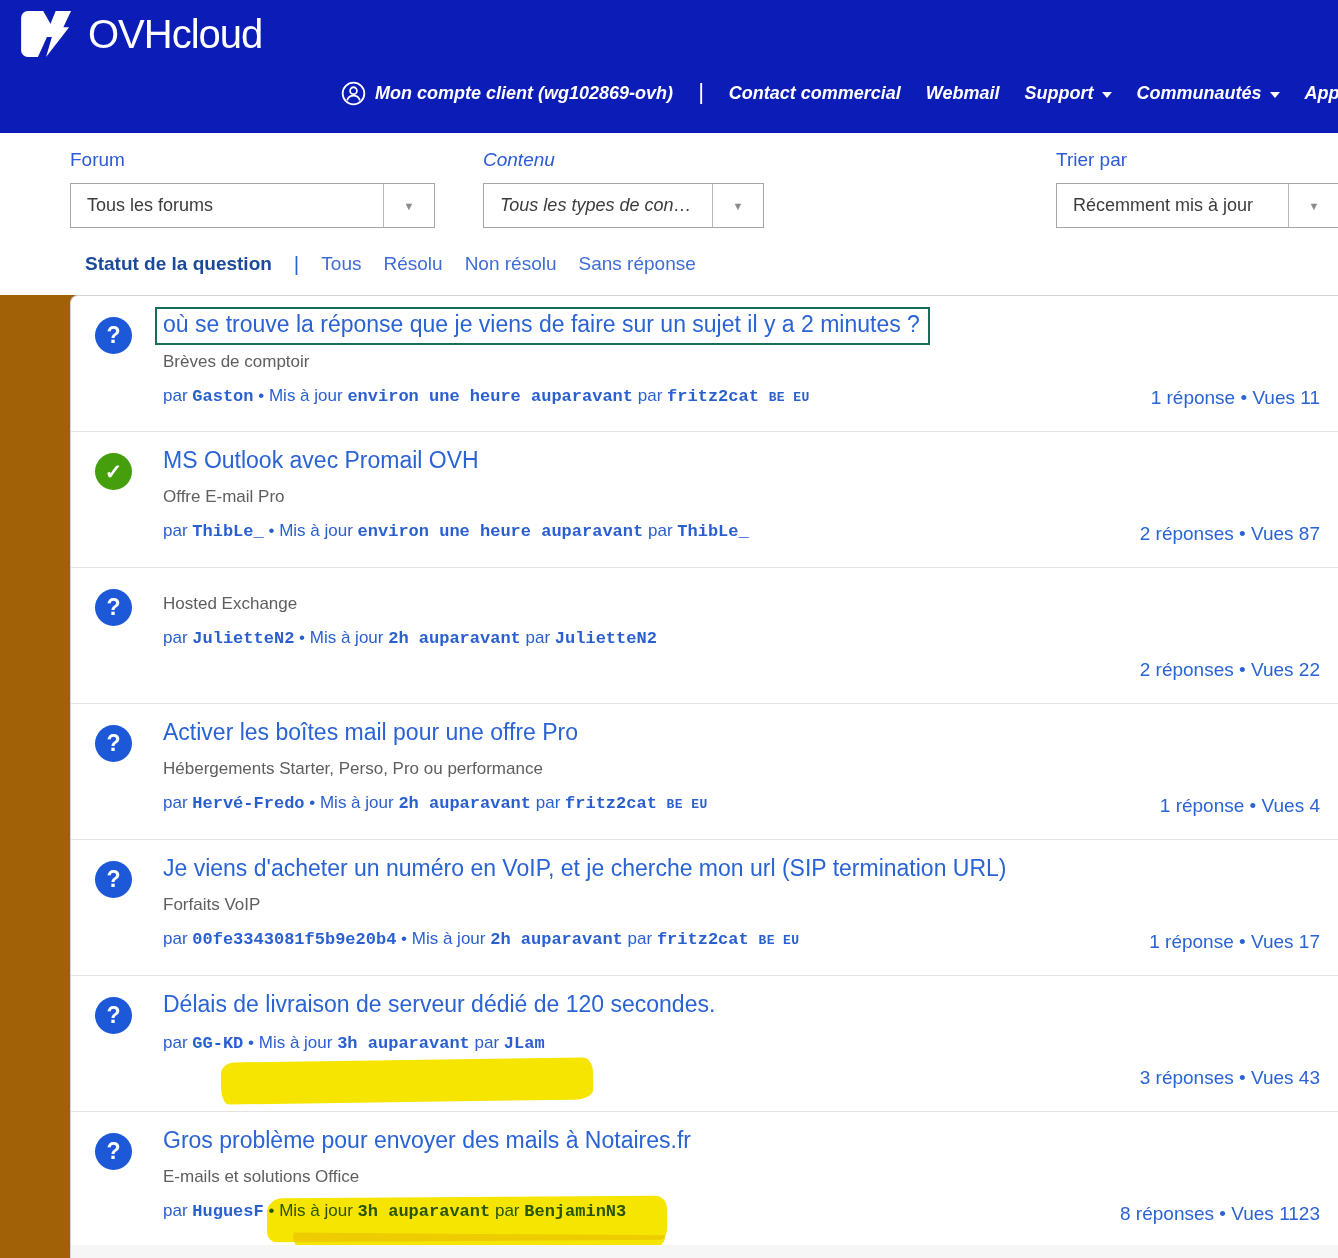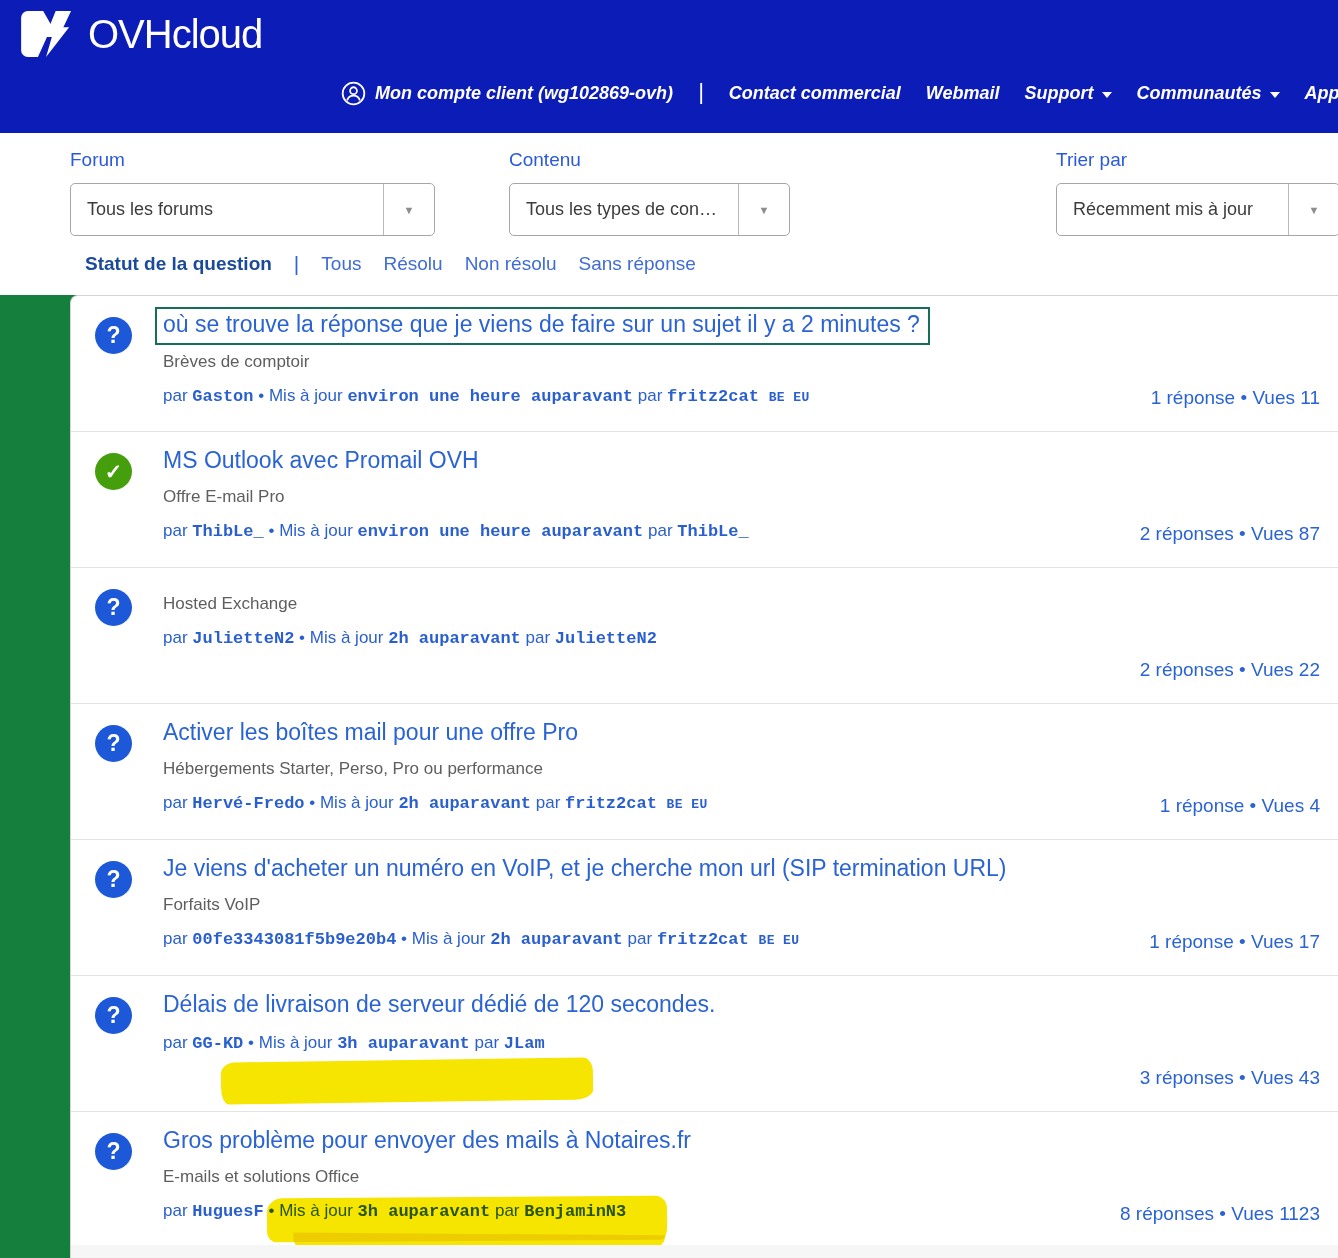--- a/index.html
+++ b/index.html
@@ -1,38 +1,38 @@
 <!DOCTYPE html>
 <html lang="fr"><head>
 <meta charset="utf-8">
 <style>
   html,body{margin:0;padding:0;background:#fff;}
   body{font-family:"Liberation Sans", sans-serif;}
-  #screen{position:relative;width:1338px;height:1258px;overflow:hidden;background:#15803d;}
+  #screen{position:relative;width:1338px;height:1258px;overflow:hidden;background:#a16207;}
 
   
   .topbar{position:absolute;left:0;top:0;width:100%;height:133px;background:#0c1cb6;}
   .brand{position:absolute;left:20px;top:10px;display:flex;align-items:center;gap:12px;cursor:pointer;}
   .brand-text{color:#fff;font-size:40px;font-weight:400;letter-spacing:-1px;}
   .topnav{position:absolute;left:341px;top:80px;display:flex;align-items:center;gap:25px;
           font-weight:700;font-size:18px;color:#fff;white-space:nowrap;font-style:italic;}
   .topnav a{color:#fff;text-decoration:none;cursor:pointer;display:inline-flex;align-items:center;}
   .nav-account{display:inline-flex;align-items:center;gap:9px;}
   .nav-sep{font-weight:400;font-size:22px;position:relative;top:-1px;}
   .caret{display:inline-block;width:0;height:0;border-left:5px solid transparent;
          border-right:5px solid transparent;border-top:6px solid #fff;margin-left:8px;position:relative;top:2px;}
 
   
   .filters{position:absolute;left:0;top:133px;width:100%;height:162px;background:#fff;}
   .filter-group{position:absolute;top:16px;}
   .fg-forum{left:70px;}
-  .fg-content{left:509px;}
+  .fg-content{left:483px;font-style:italic;}
   .fg-sort{left:1056px;}
   .filter-label{font-size:19px;color:#2b5ad8;margin-bottom:12px;}
-  .select{height:53px;background:#fff;border:1px solid #a6a6a6;border-radius:5px;
+  .select{height:45px;background:#fff;border:1px solid #a6a6a6;border-radius:0;
           display:flex;align-items:center;cursor:pointer;box-sizing:border-box;}
   .fg-forum .select{width:365px;}
   .fg-content .select{width:281px;}
   .fg-sort .select{width:284px;}
   .select-value{flex:1;padding-left:16px;font-size:18px;color:#3c3c3c;
                 white-space:nowrap;overflow:hidden;}
   .select-arrow{width:50px;align-self:stretch;display:flex;align-items:center;justify-content:center;
                 border-left:1px solid #b9b9b9;color:#8d8d8d;font-size:11px;}
 
   .status-row{position:absolute;left:85px;top:119px;display:flex;align-items:center;gap:22px;font-size:19px;}

